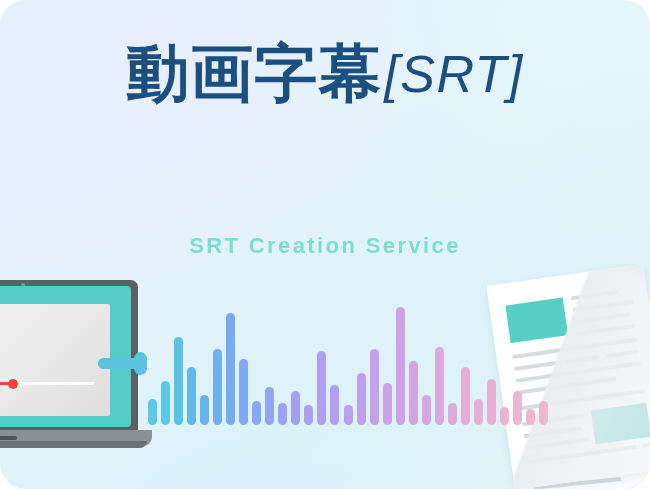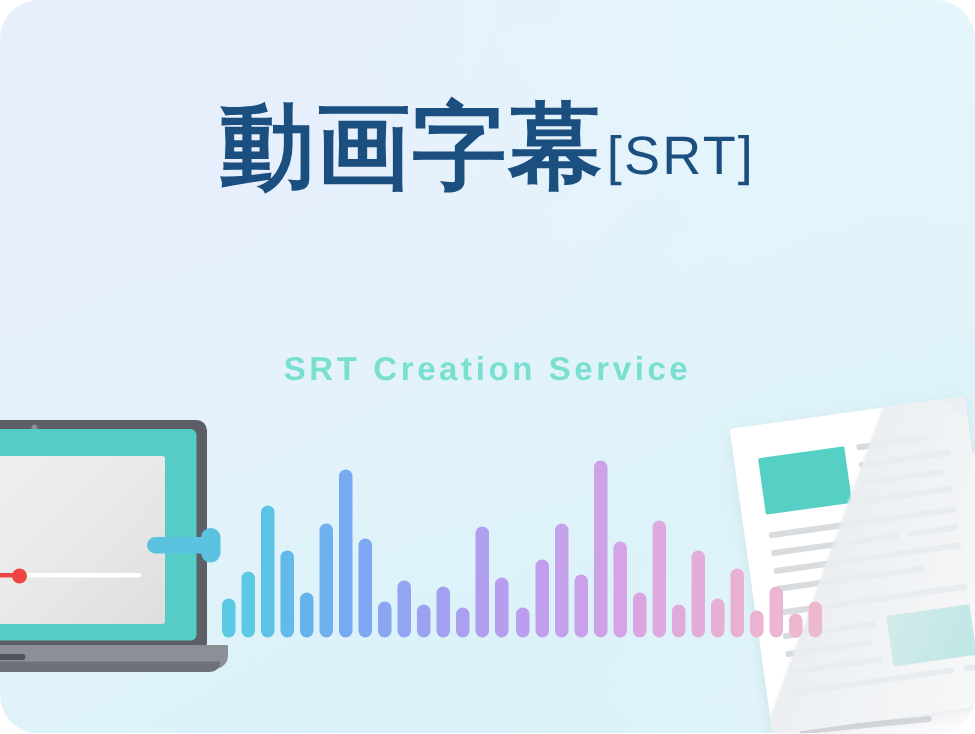--- a/index.html
+++ b/index.html
@@ -24,39 +24,38 @@
     position: absolute; left: -40px; right: -40px; bottom: -60px; height: 300px;
     background: radial-gradient(60% 100% at 45% 100%, #d9f1f9 0%, rgba(217,241,249,0) 72%);
     pointer-events: none;
   }
   
   .headline {
     position: absolute; left: 0; right: 0; top: 42px;
     text-align: left;
     color: #1a4f80;
     line-height: 1;
-    margin-top: 24px;
   }
   .line1 {
     display: flex; align-items: baseline; justify-content: center;
     white-space: nowrap;
   }
   .jp-main {
     font-family: "DejaVu Sans", "Liberation Sans", sans-serif;
     font-size: 63px; font-weight: 700;
     letter-spacing: 1px;
     color: #1a4f80;
   }
   .srt-tag {
     font-family: "Liberation Sans", sans-serif;
-    font-size: 36px; font-weight: 400;
+    font-size: 52px; font-weight: 400;
     letter-spacing: 1.5px;
     color: #1a4f80;
     margin-left: 2px;
-    position: relative; top: -3px;
+    position: relative; top: -3px; font-style: italic;
   }
   .line2 {
     margin-top: 12px;
     font-family: "DejaVu Sans", "Liberation Sans", sans-serif;
     font-size: 63px; font-weight: 700;
     letter-spacing: 1px;
     color: #1a4f80;
     white-space: nowrap;
   }
   .subtitle {

